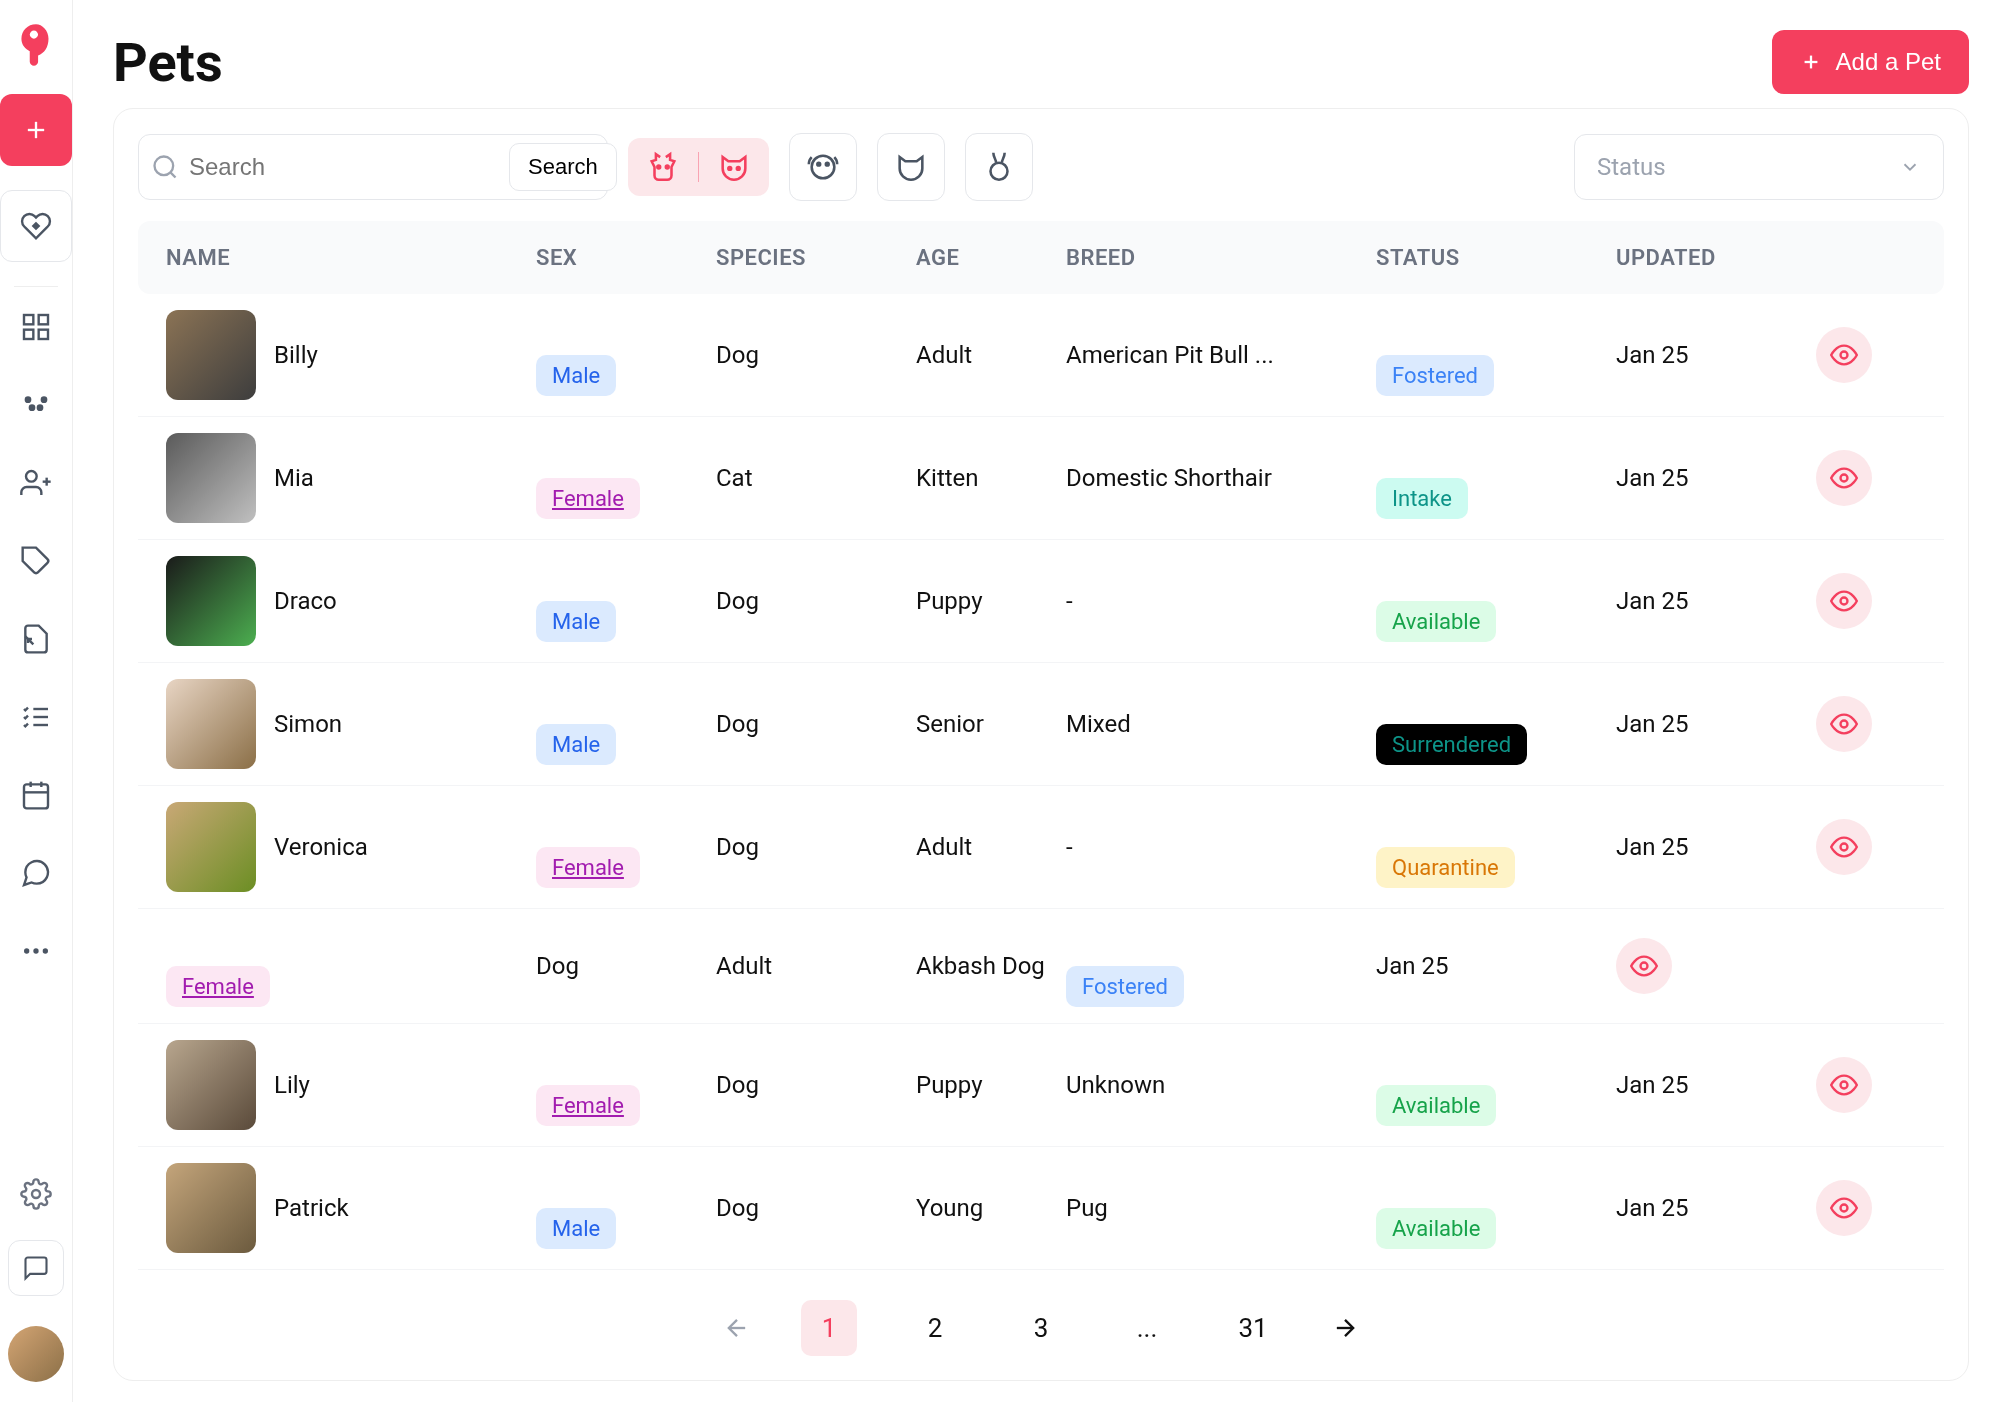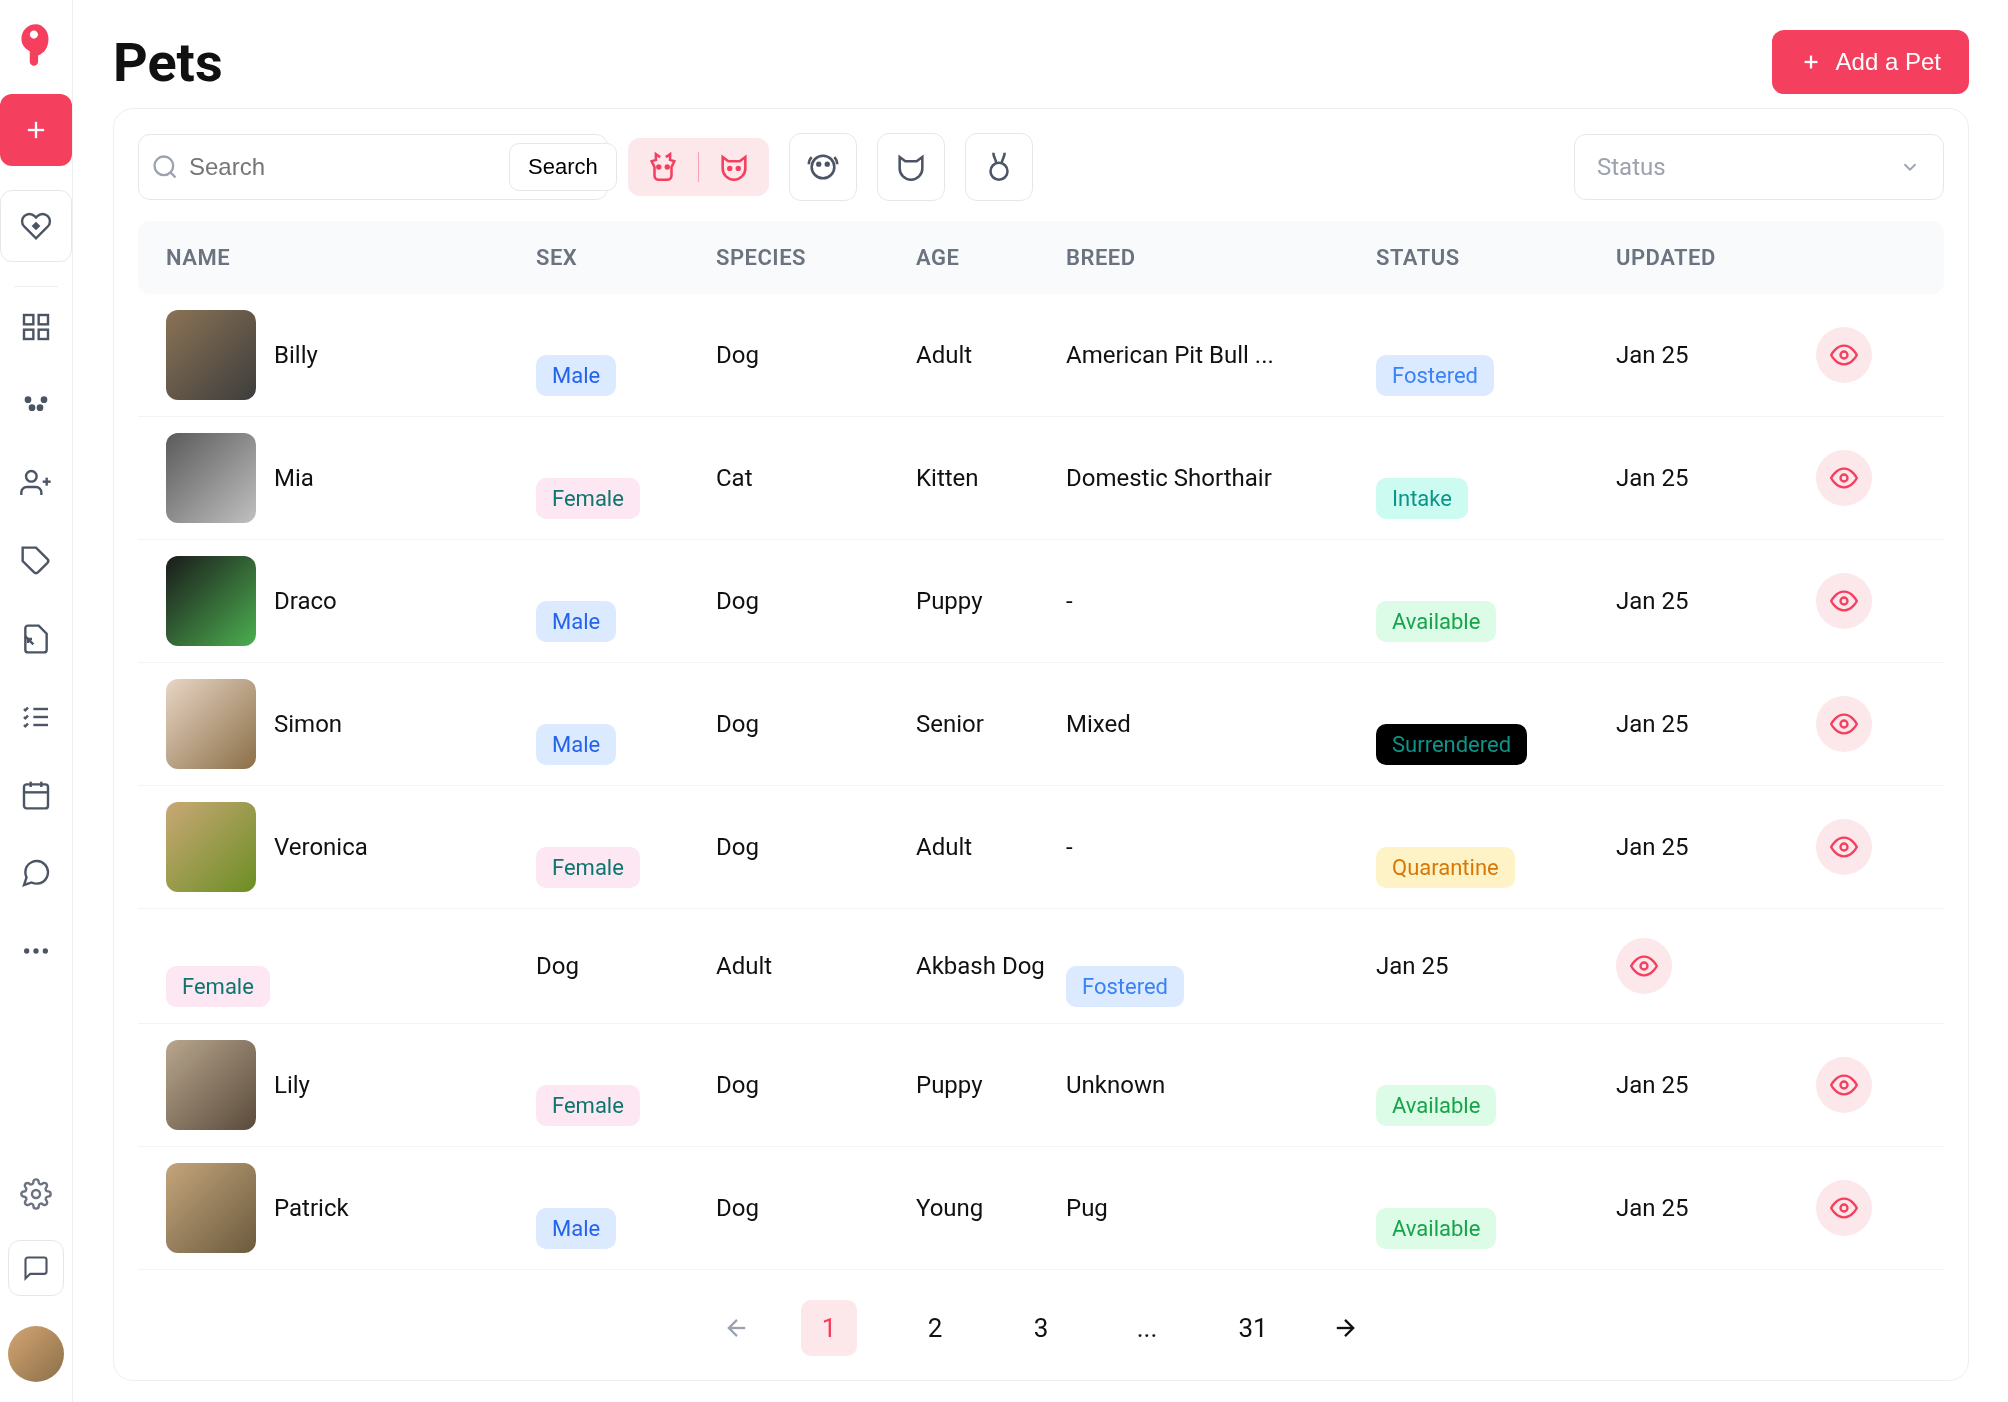--- a/index.html
+++ b/index.html
@@ -105,21 +105,21 @@
 }
 .name-cell { display: flex; align-items: center; gap: 18px; }
 .pet-img {
   width: 90px; height: 90px; border-radius: 12px; background: #ddd;
   background-size: cover; background-position: center;
 }
 .badge {
   display: inline-block; padding: 8px 16px; border-radius: 10px; font-size: 22px; margin-top: 41px;
 }
 .badge-male { background: #dbeafe; color: #2563eb; }
-.badge-female { background: #fce7f3; color: #0f766e; }
+.badge-female { background: #fce7f3; color: #a21caf; text-decoration: underline; }
 .badge-fostered { background: #dbeafe; color: #3b82f6; }
 .badge-intake { background: #ccfbf1; color: #0d9488; }
 .badge-available { background: #dcfce7; color: #16a34a; }
 .badge-surrendered { background: #000000; color: #0d9488; }
 .badge-quarantine { background: #fef3c7; color: #d97706; padding-left: 16px; }
 .view-btn {
   width: 56px; height: 56px; border-radius: 50%; background: #fce7ea;
   display: flex; align-items: center; justify-content: center; cursor: pointer;
   color: #f43f5e;
 }

